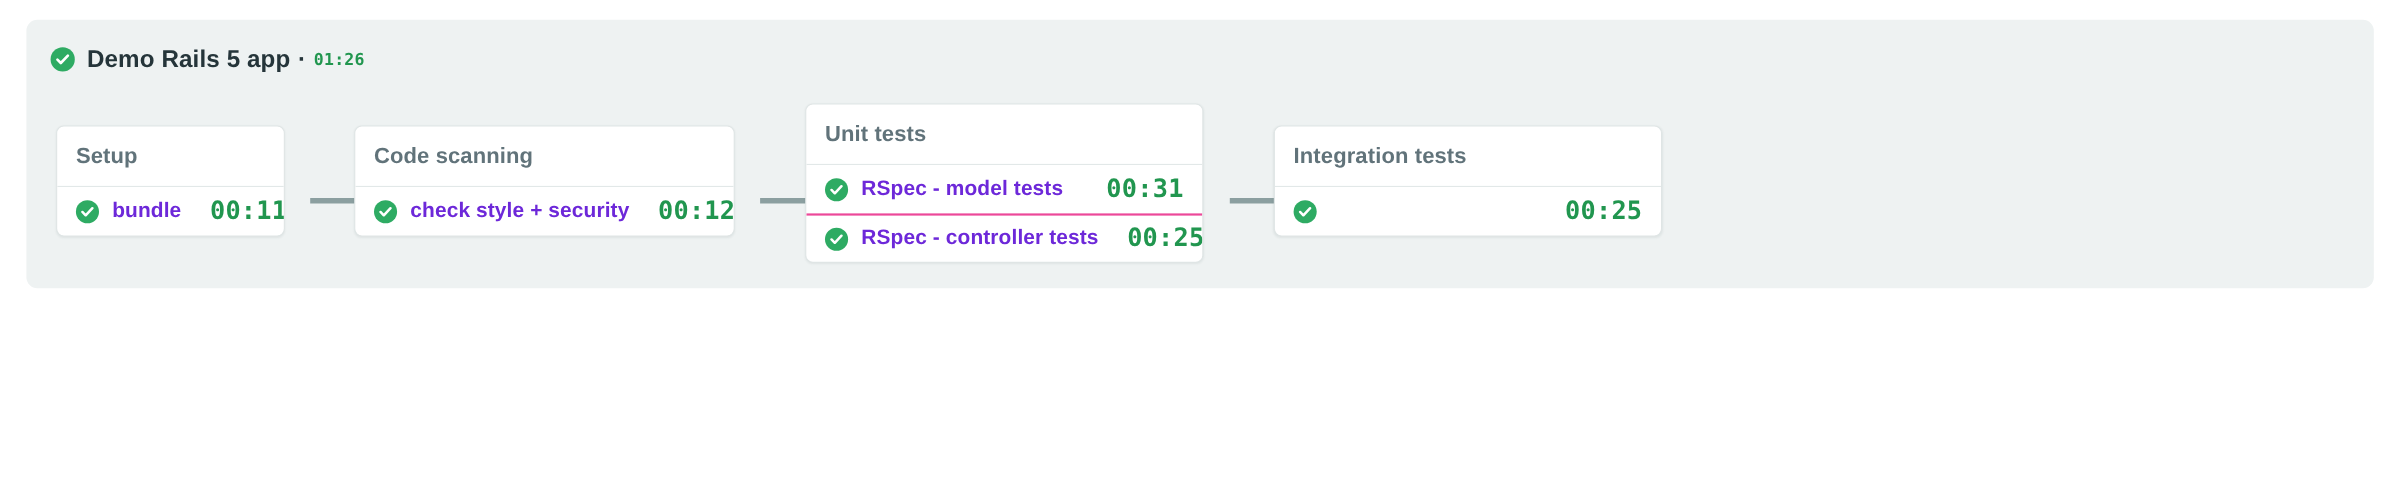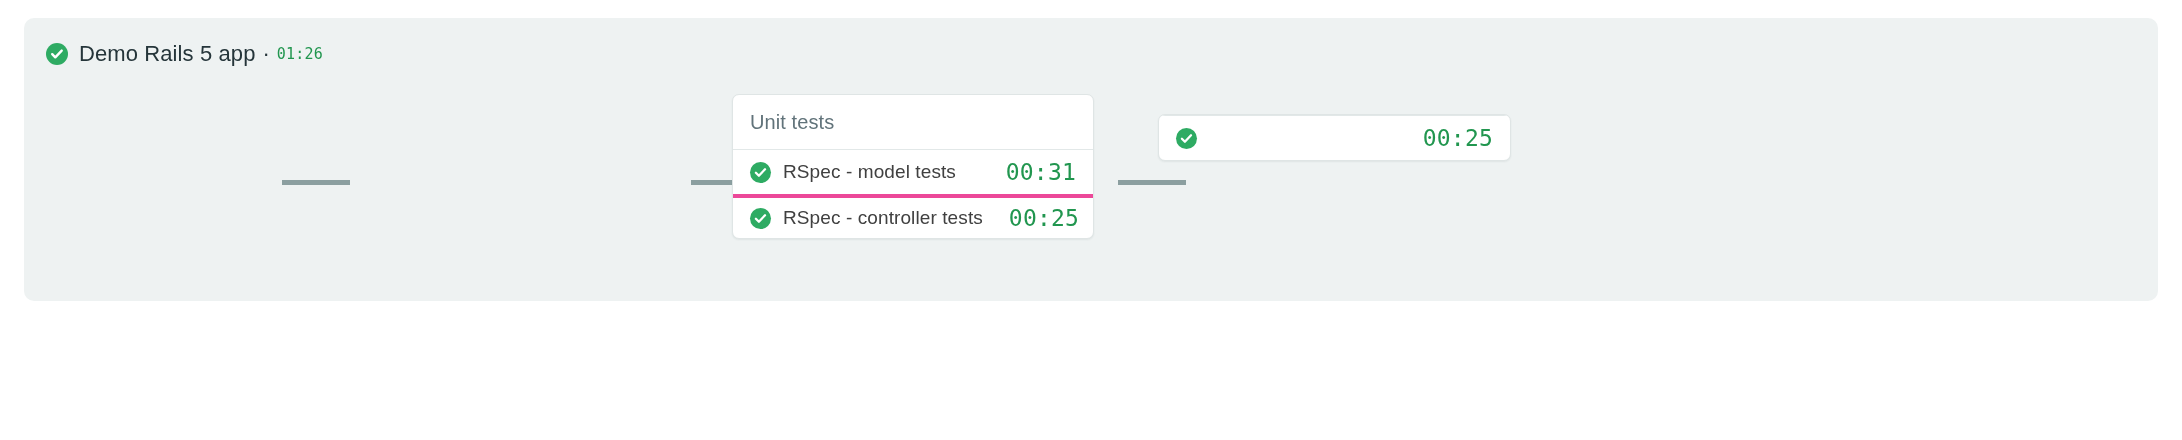--- a/index.html
+++ b/index.html
@@ -12,23 +12,24 @@
     height: 440px;
     font-family: "Liberation Sans", sans-serif;
     overflow: hidden;
   }
 
   .pipeline-panel {
     position: absolute;
     left: 24px;
     top: 18px;
     width: 2134px;
-    height: 283px;
+    height: 244px;
     background: #eef2f2;
     border-radius: 10px;
+    font-weight: bold;
   }
 
   
   .pipeline-header {
     position: absolute;
     left: 22px;
     top: 22px;
     display: flex;
     align-items: center;
     height: 28px;
@@ -100,37 +101,37 @@
     border-top: 1px solid #e2e8e8;
   }
   .job-row {
     display: flex;
     align-items: center;
     height: 44px;
     padding: 0 17px;
     box-sizing: border-box;
   }
   .job-row + .job-row {
-    border-top: 4px solid #ec4899;
+    border-top: 2px solid #ec4899;
   }
   .job-badge {
     width: 21px;
     height: 21px;
     border-radius: 50%;
     background: #2eab63;
     display: inline-flex;
     align-items: center;
     justify-content: center;
     flex: 0 0 auto;
   }
   .job-badge svg { display: block; }
   .job-name {
     margin-left: 12px;
     font-size: 19px;
-    color: #404040;
+    color: #6d28d9;
     white-space: nowrap;
     letter-spacing: 0.1px;
   }
   .job-time {
     margin-left: auto;
     padding-left: 26px;
     font-family: "DejaVu Sans Mono", monospace;
     font-size: 23px;
     color: #21964f;
     white-space: nowrap;
@@ -152,21 +153,49 @@
     <span class="pipeline-sep">·</span>
     <span class="pipeline-time">01:26</span>
   </div>
 
   <div class="stage-flow">
 
     <div class="connector" style="left:258px; width:68px;"></div>
     <div class="connector" style="left:667px; width:69px;"></div>
     <div class="connector" style="left:1094px; width:68px;"></div>
 
-
+    <div class="stage-card" style="left:27px; top:96px; width:208px;">
+      <div class="stage-name">Setup</div>
+      <div class="stage-jobs">
+        <div class="job-row">
+          <span class="job-badge">
+            <svg width="21" height="21" viewBox="0 0 21 21" aria-hidden="true">
+              <path d="M5.9 10.7 L8.9 13.7 L15 7.3" fill="none" stroke="#ffffff" stroke-width="2.3" stroke-linecap="round" stroke-linejoin="round"></path>
+            </svg>
+          </span>
+          <span class="job-name">bundle</span>
+          <span class="job-time">00:11</span>
+        </div>
+      </div>
+    </div>
+
+    <div class="stage-card" style="left:298px; top:96px; width:346px;">
+      <div class="stage-name">Code scanning</div>
+      <div class="stage-jobs">
+        <div class="job-row">
+          <span class="job-badge">
+            <svg width="21" height="21" viewBox="0 0 21 21" aria-hidden="true">
+              <path d="M5.9 10.7 L8.9 13.7 L15 7.3" fill="none" stroke="#ffffff" stroke-width="2.3" stroke-linecap="round" stroke-linejoin="round"></path>
+            </svg>
+          </span>
+          <span class="job-name">check style + security</span>
+          <span class="job-time">00:12</span>
+        </div>
+      </div>
+    </div>
 
     <div class="stage-card" style="left:708px; top:76px; width:362px;">
       <div class="stage-name">Unit tests</div>
       <div class="stage-jobs">
         <div class="job-row">
           <span class="job-badge">
             <svg width="21" height="21" viewBox="0 0 21 21" aria-hidden="true">
               <path d="M5.9 10.7 L8.9 13.7 L15 7.3" fill="none" stroke="#ffffff" stroke-width="2.3" stroke-linecap="round" stroke-linejoin="round"></path>
             </svg>
           </span>
@@ -179,20 +208,21 @@
               <path d="M5.9 10.7 L8.9 13.7 L15 7.3" fill="none" stroke="#ffffff" stroke-width="2.3" stroke-linecap="round" stroke-linejoin="round"></path>
             </svg>
           </span>
           <span class="job-name">RSpec - controller tests</span>
           <span class="job-time">00:25</span>
         </div>
       </div>
     </div>
 
     <div class="stage-card" style="left:1134px; top:96px; width:353px;">
+      <div class="stage-name">Integration tests</div>
       <div class="stage-jobs">
         <div class="job-row">
           <span class="job-badge">
             <svg width="21" height="21" viewBox="0 0 21 21" aria-hidden="true">
               <path d="M5.9 10.7 L8.9 13.7 L15 7.3" fill="none" stroke="#ffffff" stroke-width="2.3" stroke-linecap="round" stroke-linejoin="round"></path>
             </svg>
           </span>
           <span class="job-time">00:25</span>
         </div>
       </div>

